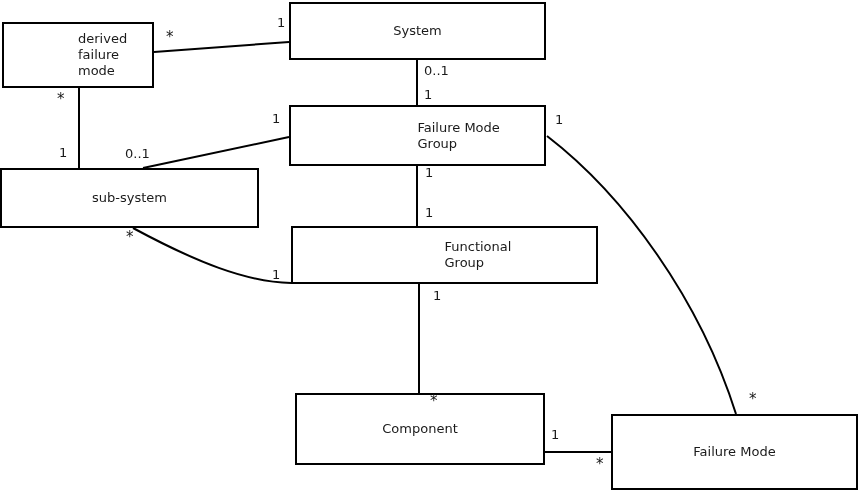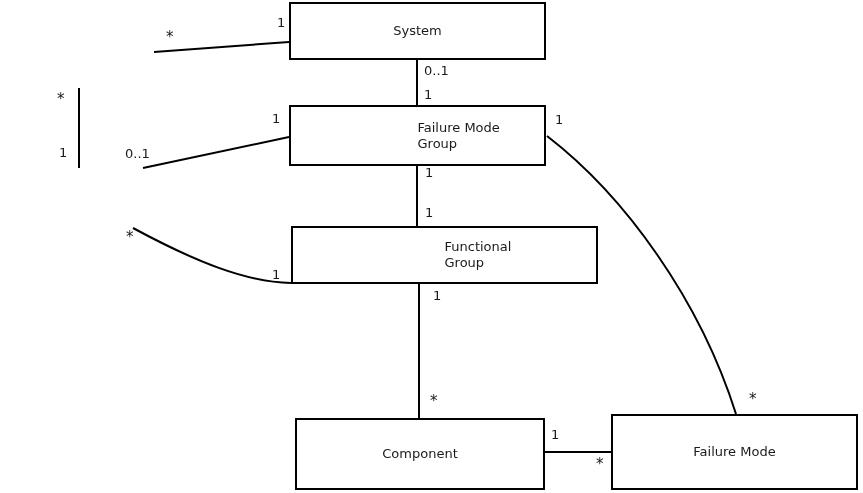--- a/index.html
+++ b/index.html
@@ -72,37 +72,45 @@
     <path fill="none" stroke="#000000" stroke-width="2" d="M 417 60 L 417 105"></path>
     <path fill="none" stroke="#000000" stroke-width="2" d="M 79 88 L 79 168"></path>
     <path fill="none" stroke="#000000" stroke-width="2" d="M 289 137 L 143 168"></path>
     <path fill="none" stroke="#000000" stroke-width="2" d="M 417 166 L 417 226"></path>
     <path fill="none" stroke="#000000" stroke-width="2" d="M 133 228 C 196 262 246 282 291 283"></path>
     <path fill="none" stroke="#000000" stroke-width="2" d="M 419 284 L 419 418"></path>
     <path fill="none" stroke="#000000" stroke-width="2" d="M 545 452 L 611 452"></path>
     <path fill="none" stroke="#000000" stroke-width="2" d="M 547 136 C 625 196 700 300 736 414"></path>
   </svg>
 
+  <div class="uml-box" style="left: 2px; top: 22px; width: 152px; height: 66px;">
+    <span class="box-label">derived
+failure
+mode</span>
+  </div>
 
   <div class="uml-box center-label" style="left: 289px; top: 2px; width: 257px; height: 58px;">
     <span class="box-label">System</span>
   </div>
 
   <div class="uml-box" style="left: 289px; top: 105px; width: 257px; height: 61px;">
     <span class="box-label">Failure Mode
 Group</span>
   </div>
 
+  <div class="uml-box center-label" style="left: 0px; top: 168px; width: 259px; height: 60px;">
+    <span class="box-label">sub-system</span>
+  </div>
 
   <div class="uml-box" style="left: 291px; top: 226px; width: 307px; height: 58px;">
     <span class="box-label">Functional
 Group</span>
   </div>
 
-  <div class="uml-box center-label" style="left: 295px; top: 418px; width: 250px; height: 72px; padding-left: 32px;">
+  <div class="uml-box center-label" style="left: 295px; top: 393px; width: 250px; height: 72px; padding-left: 32px;">
     <span class="box-label">Component</span>
   </div>
 
   <div class="uml-box center-label" style="left: 611px; top: 414px; width: 247px; height: 76px;">
     <span class="box-label">Failure Mode</span>
   </div>
 
   <span class="mult star" style="left: 166px; top: 30px;">*</span>
   <span class="mult" style="left: 277px; top: 16px;">1</span>
   <span class="mult" style="left: 424px; top: 64px;">0..1</span>

